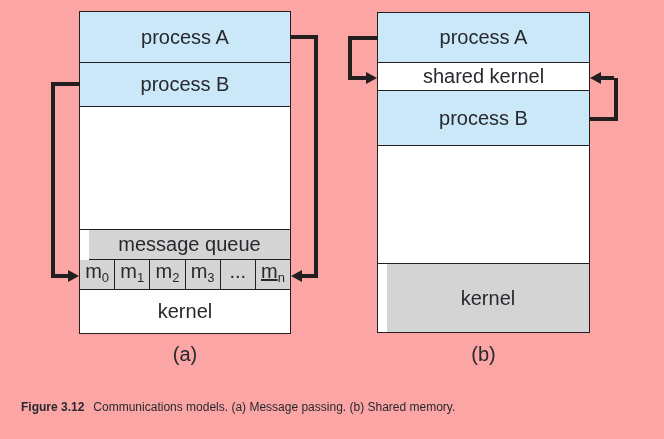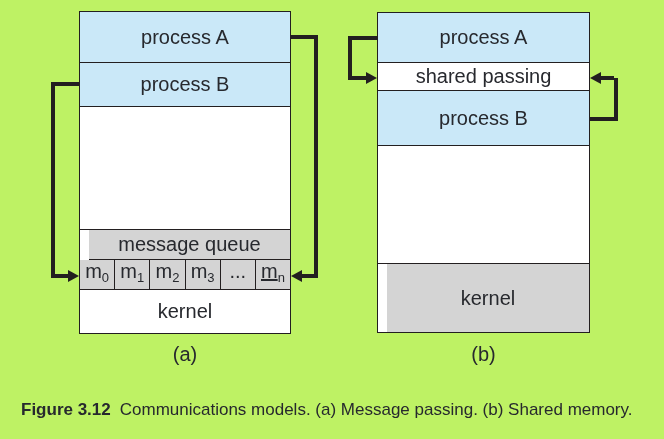--- a/index.html
+++ b/index.html
@@ -1,37 +1,37 @@
 <!DOCTYPE html>
 <html style="--process-fill: #cae8f8; --queue-fill: #d4d4d4; --line: #231f20; --text: #27292e;"><head>
 <meta charset="utf-8">
 <style>
   html,body{margin:0;padding:0;}
   body{background:#fff;font-family:"Liberation Sans", sans-serif;}
-  #canvas{position:relative;width:664px;height:439px;background:#bef264;overflow:hidden;color:var(--text,#27292e);}
+  #canvas{position:relative;width:664px;height:439px;background:#fca5a5;overflow:hidden;color:var(--text,#27292e);}
   *{box-sizing:border-box;}
 
   .box{position:absolute;border:1.5px solid var(--line,#231f20);background:#fff;display:flex;flex-direction:column;}
   .band{display:flex;align-items:center;justify-content:center;font-size:20px;letter-spacing:0;}
   .band.blue{background:var(--process-fill,#cae8f8);}
   .band.gray{background:var(--queue-fill,#d4d4d4);margin-left:9px;}
   .bb{border-bottom:1.5px solid var(--line,#231f20);}
 
   .mrow{display:flex;flex-direction:row;align-items:stretch;}
   .mcell{flex:1;display:flex;align-items:flex-start;justify-content:center;background:var(--queue-fill,#d4d4d4);border-right:1.5px solid var(--line,#231f20);font-size:20px;}
   .mcell:last-child{border-right:none;text-decoration:underline;}
   .mcell sub{font-size:13px;line-height:1;vertical-align:-4px;}
 
   .seg{position:absolute;background:var(--line,#231f20);}
   .ah{position:absolute;width:0;height:0;border-top:6px solid transparent;border-bottom:6px solid transparent;}
   .ah-right{border-left:11px solid var(--line,#231f20);}
   .ah-left{border-right:11px solid var(--line,#231f20);}
 
   .sublabel{position:absolute;text-align:center;font-size:20px;}
-  .caption{position:absolute;left:21px;top:400px;font-size:17px;white-space:nowrap;}
+  .caption{position:absolute;left:21px;top:400px;font-size:12px;white-space:nowrap;}
   .caption b{margin-right:9px;}
 </style>
 </head>
 <body>
 
 <div id="canvas">
 
   <div class="box" style="left:79px;top:11px;width:212px;height:323px;">
     <div class="band blue bb" style="height:51px;">
       <span>process A</span>
@@ -78,21 +78,21 @@
   <div class="seg" style="left:55px;top:274px;width:13px;height:4px;"></div>
   <div class="ah ah-right" style="left:68px;top:270px;"></div>
 
   <div class="sublabel" style="left:79px;top:343px;width:212px;">(a)</div>
 
   <div class="box" style="left:377px;top:12px;width:213px;height:321px;">
     <div class="band blue bb" style="height:50px;">
       <span>process A</span>
     </div>
     <div class="band bb" style="height:28px;">
-      <span>shared passing</span>
+      <span>shared kernel</span>
     </div>
     <div class="band blue bb" style="height:55px;">
       <span>process B</span>
     </div>
     <div class="band bb" style="height:118px;"></div>
     <div class="band gray" style="flex:1;">
       <span>kernel</span>
     </div>
   </div>
 

